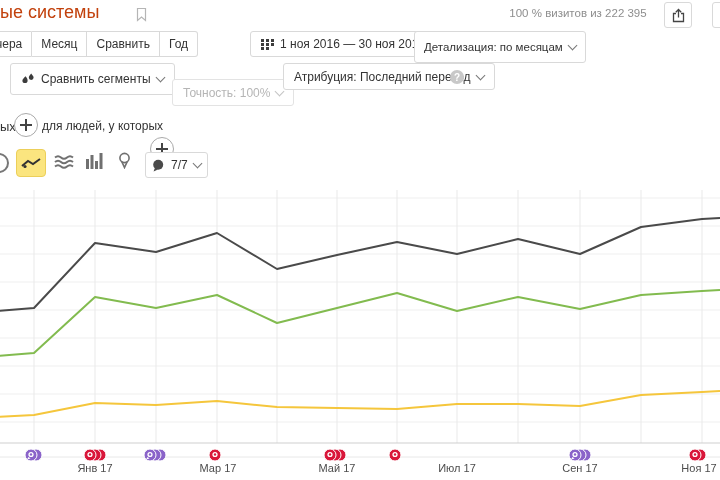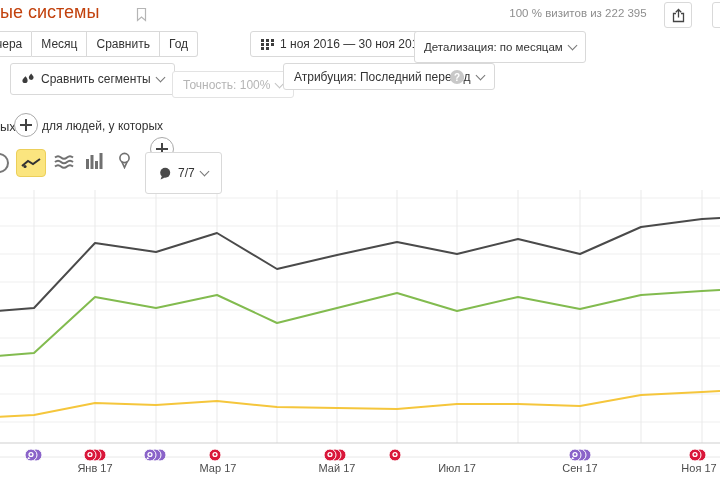--- a/index.html
+++ b/index.html
@@ -162,21 +162,21 @@
     <span>
       <svg width="14" height="13" fill="#3c3c3c">
         <path d="M4.6,3.2 C6,5 6.6,6.2 6.6,7.5 a2.6,2.6 0 1 1 -5.2,0 C1.4,6.2 3.2,4.6 4.6,3.2 z"></path>
         <path d="M10.2,0.6 C11.4,2.2 12.6,3.4 12.6,4.6 a2.4,2.4 0 1 1 -4.8,0 C7.8,3.4 9.2,2 10.2,0.6 z"></path>
       </svg>
     </span>
     <span>Сравнить сегменты</span>
     <span class="chev"></span>
   </div>
 
-  <div class="abs btn disabled" style="left:172px;top:71px;height:27px;">
+  <div class="abs btn disabled" style="left:172px;top:79px;height:27px;">
     <span>Точность: 100%</span>
     <span class="chev"></span>
   </div>
 
   <div class="abs btn" style="left:283px;top:63px;height:27px;">
     <span>Атрибуция: Последний переход</span>
     <span class="chev"></span>
   </div>
 
   <div class="abs help-circle" style="left:450px;top:70px;">?</div>
@@ -219,21 +219,21 @@
     </svg>
   </span>
 
   <span class="abs tool-btn" style="left:118px;top:152px;">
     <svg width="13" height="17" fill="none" stroke="#707070" stroke-width="1.6">
       <circle cx="6.5" cy="6" r="4.6"></circle>
       <path d="M3.8,9.6 L6.5,15.5 L9.2,9.6"></path>
     </svg>
   </span>
 
-  <div class="abs btn" style="left:145px;top:152px;height:42px;padding:0 13px;">
+  <div class="abs btn" style="left:145px;top:152px;height:26px;padding:0 6px;">
     <span>
       <svg width="13" height="13" fill="#4a4a4a">
         <circle cx="6.2" cy="5.8" r="5"></circle>
         <path d="M2.6,9.4 L1.6,12.6 L6,10.4 z"></path>
       </svg>
     </span>
     <span>7/7</span>
     <span class="chev"></span>
   </div>
 

